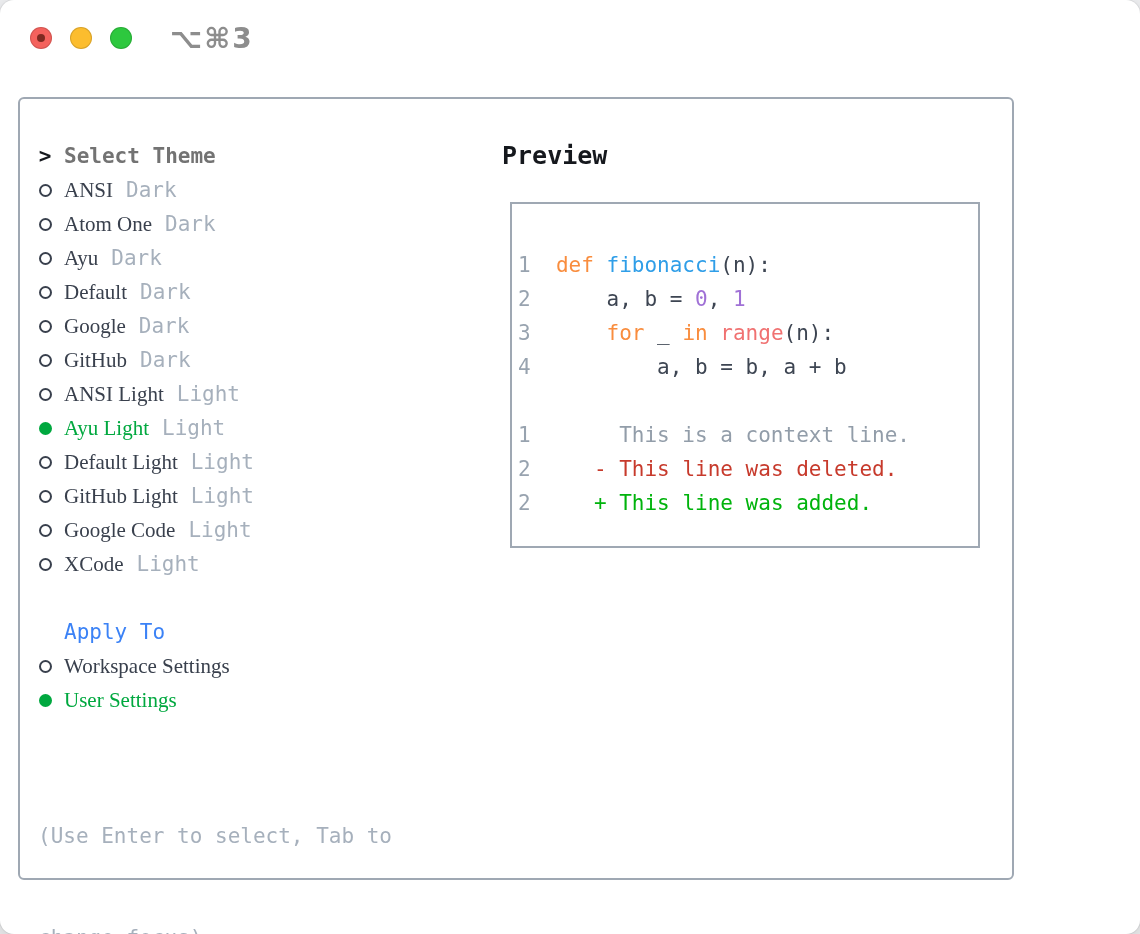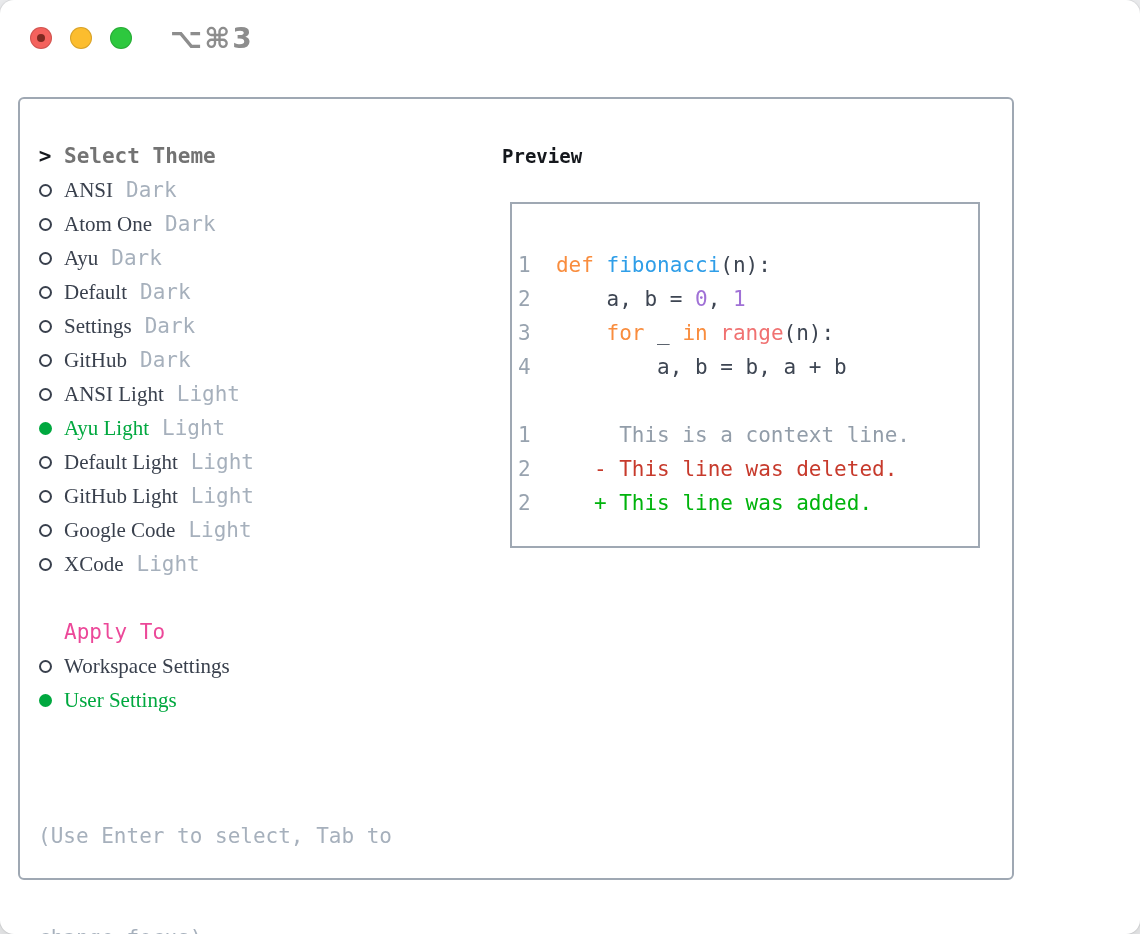--- a/index.html
+++ b/index.html
@@ -44,28 +44,28 @@
   .right{flex:1;}
   .row{display:flex;align-items:center;height:34px;font-size:21px;color:#39404d;}
   .marker{width:14px;margin-right:12px;display:flex;align-items:center;justify-content:center;flex:none;}
   .ring{
     width:13px;height:13px;border-radius:50%;
     border:2px solid #39404d;box-sizing:border-box;background:transparent;
   }
   .ring.sel{border-color:#00a83f;background:#00a83f;}
   .prompt{font-weight:bold;color:#15181d;font-size:21px;}
   .hdr{font-weight:bold;color:#737373;}
-  .hdr2{color:#ec4899;text-align:center;}
+  .hdr2{color:#3b82f6;text-align:center;}
   .item-name{white-space:pre;font-family:Liberation Serif, serif;}
   .item-name.sel{color:#00a83f;text-align:right;}
   .badge{color:#a6b0bc;margin-left:13px;white-space:pre;}
   .spacer{height:34px;}
   .help{color:#a6b0bc;font-size:21px;line-height:34px;white-space:pre;}
   
-  .preview-title{height:34px;line-height:34px;font-size:19px;font-weight:bold;color:#15181d;}
+  .preview-title{height:34px;line-height:34px;font-size:25px;font-weight:bold;color:#15181d;}
   .preview-box{
     margin-top:29px;margin-left:8px;width:470px;height:346px;
     box-sizing:border-box;border:2px solid #9fa8b3;
     padding:44px 0 0 6px;background:#ffffff;
   }
   .code-line{height:34px;line-height:34px;font-size:21px;white-space:pre;}
   .seg-num{color:#98a3af;}
   .seg-kw{color:#f98d3e;}
   .seg-fn{color:#2f9ee8;}
   .seg-lit{color:#a071d6;}
@@ -123,21 +123,21 @@
             <span class="marker">
               <span class="ring"></span>
             </span>
             <span class="item-name">Default</span>
             <span class="badge">Dark</span>
           </div>
           <div class="row">
             <span class="marker">
               <span class="ring"></span>
             </span>
-            <span class="item-name">Settings</span>
+            <span class="item-name">Google</span>
             <span class="badge">Dark</span>
           </div>
           <div class="row">
             <span class="marker">
               <span class="ring"></span>
             </span>
             <span class="item-name">GitHub</span>
             <span class="badge">Dark</span>
           </div>
           <div class="row">

